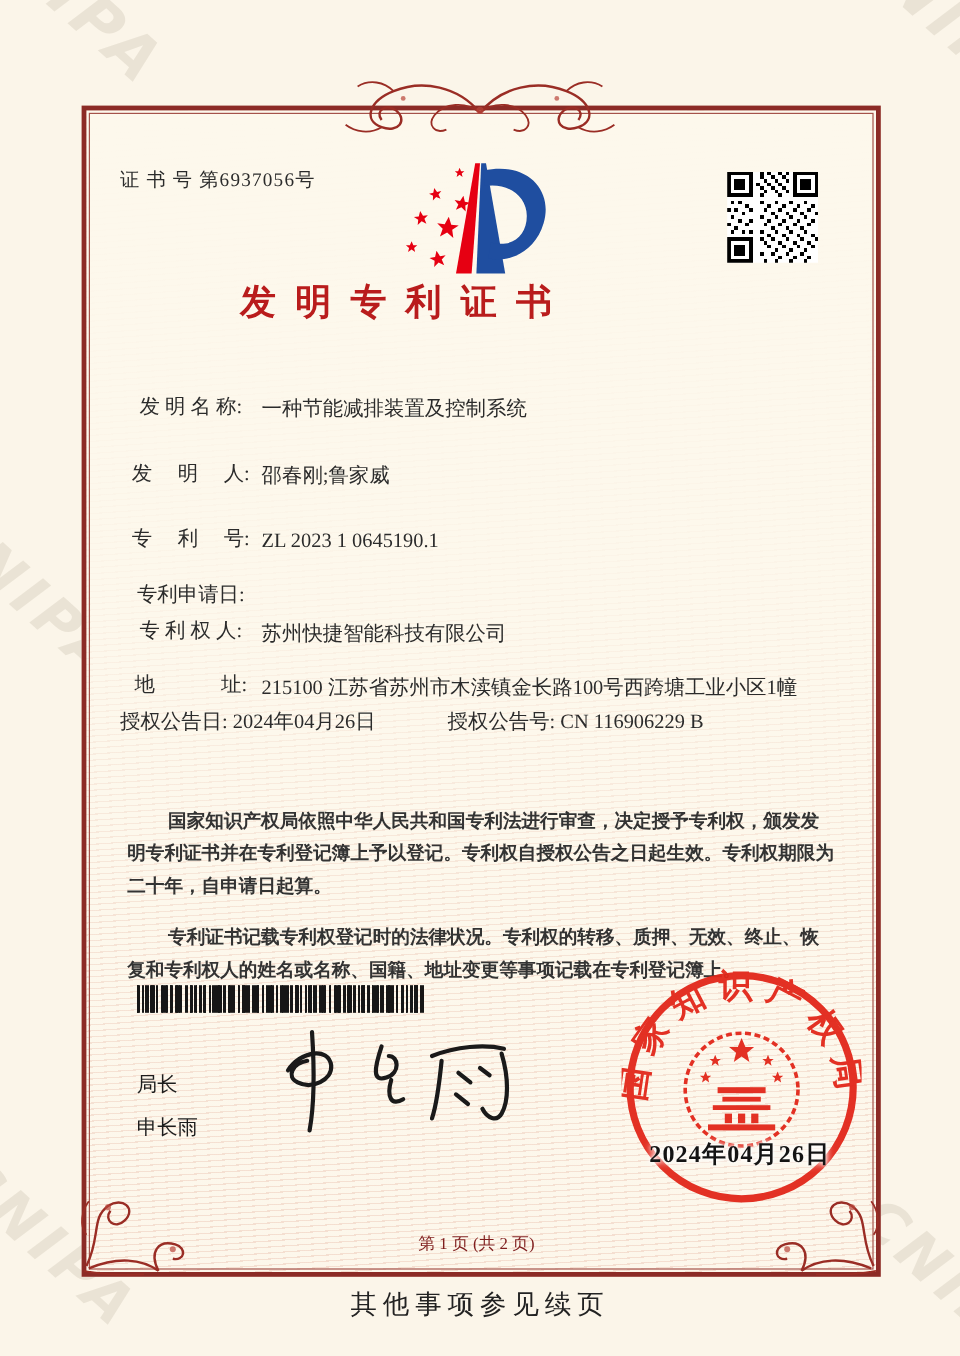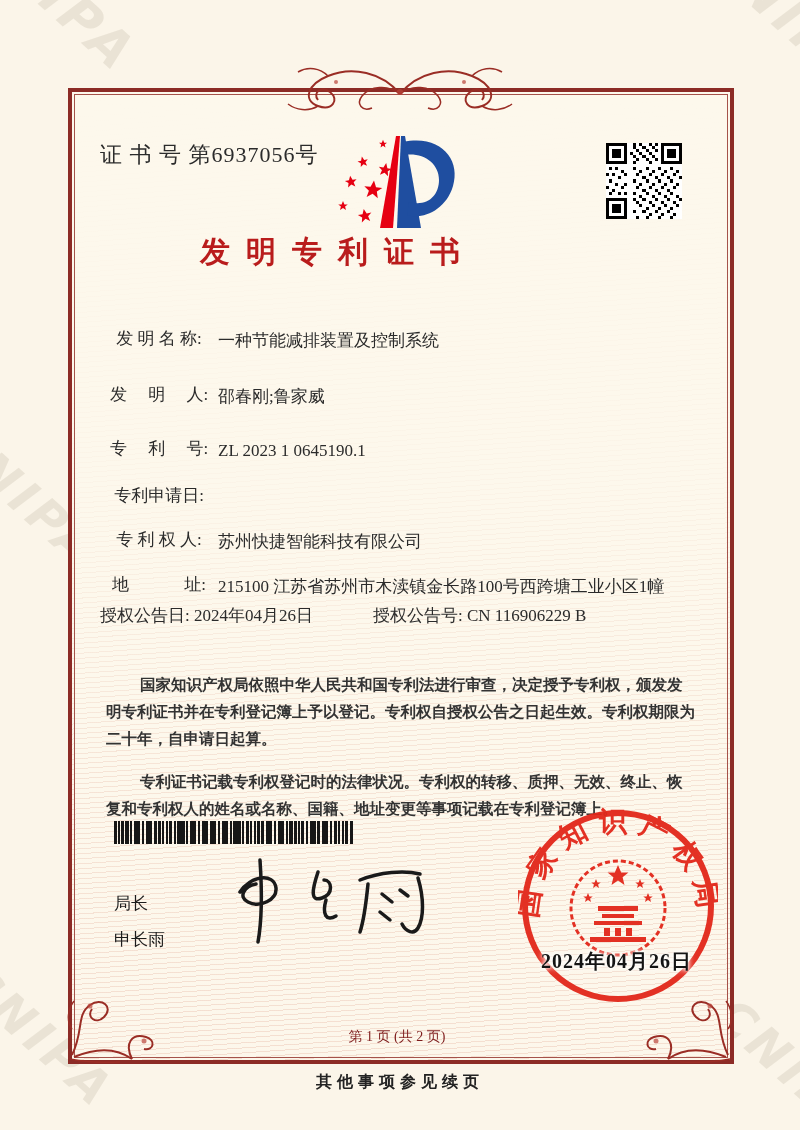--- a/index.html
+++ b/index.html
@@ -32,34 +32,34 @@
     background-color:#fdf8ec;
   }
   .frame-inner{
     position:absolute;inset:2px;border:1px solid #a5524a;
   }
 
   
   .ornament{z-index:3;pointer-events:none;}
 
   
-  .cert-no{left:100px;top:140px;font-size:22px;letter-spacing:1px;color:#2b2b2b;z-index:4;}
+  .cert-no{left:100px;top:140px;font-size:16px;letter-spacing:1px;color:#2b2b2b;z-index:4;}
   .logo{left:333px;top:128px;z-index:4;}
   .qr{left:606px;top:143px;z-index:4;}
   .title{
     left:68px;width:524px;top:232px;text-align:center;
     font-size:30px;font-weight:bold;letter-spacing:16px;text-indent:16px;
     color:#b91c1c;z-index:4;
   }
   .fields{left:100px;top:326px;width:590px;font-size:17px;color:#2b2b2b;z-index:4;}
   .field-row{display:flex;line-height:26px;}
   .field-label{width:118px;flex:0 0 118px;white-space:pre;text-align:center;}
   .field-value{width:452px;line-height:29px;}
   .r1{margin-bottom:27px}.r2{margin-bottom:25px}.r3{margin-bottom:18px}
-  .r4{margin-bottom:18px}.r5{margin-bottom:16px}.r6{margin-bottom:2px}
+  .r4{margin-bottom:4px}.r5{margin-bottom:16px}.r6{margin-bottom:2px}
   .grant-row{display:flex;line-height:26px;margin-top:2px;}
   .grant-col2{margin-left:60px;}
   .lbl{white-space:pre;}
 
   .paragraphs{left:90px;top:655px;width:622px;font-size:15.5px;line-height:27px;color:#333;z-index:4;}
   .paragraphs p{margin:16px;text-indent:2.2em;font-weight:bold;}
 
   .barcode{
     left:114px;top:821px;width:240px;height:23px;z-index:4;
     background:
@@ -71,21 +71,21 @@
   .director{left:114px;top:886px;font-size:17px;line-height:36px;color:#1c1c1c;z-index:4;}
   .signature{left:222px;top:850px;z-index:4;}
 
   .seal{left:518px;top:806px;width:200px;height:200px;z-index:5;opacity:.95;}
   .seal-date{
     left:541px;top:948px;font-size:20px;font-weight:bold;color:#141414;z-index:6;
     text-shadow:0 0 3px #fff,0 0 5px #fff,0 0 7px #fff;letter-spacing:1px;
   }
 
   .page-num{left:68px;width:658px;top:1028px;text-align:center;font-size:14px;color:#7f1d1d;z-index:4;}
-  .continuation{left:0;width:800px;top:1072px;text-align:center;font-size:16px;letter-spacing:5px;color:#222;z-index:4;font-weight:bold;}
+  .continuation{left:0;width:800px;top:1072px;text-align:center;font-size:22px;letter-spacing:5px;color:#222;z-index:4;}
 </style>
 </head>
 <body>
 
 <span class="wm" style="left:-45px;top:-35px;font-size:52px">CNIPA</span>
 <span class="wm" style="left:688px;top:-15px;font-size:52px">CNIPA</span>
 <span class="wm" style="left:195px;top:150px;font-size:40px">CNIPA</span>
 <span class="wm" style="left:445px;top:330px;font-size:44px">CNIPA</span>
 <span class="wm" style="left:-70px;top:468px;font-size:48px">CNIPA</span>
 <span class="wm" style="left:150px;top:672px;font-size:44px">CNIPA</span>

